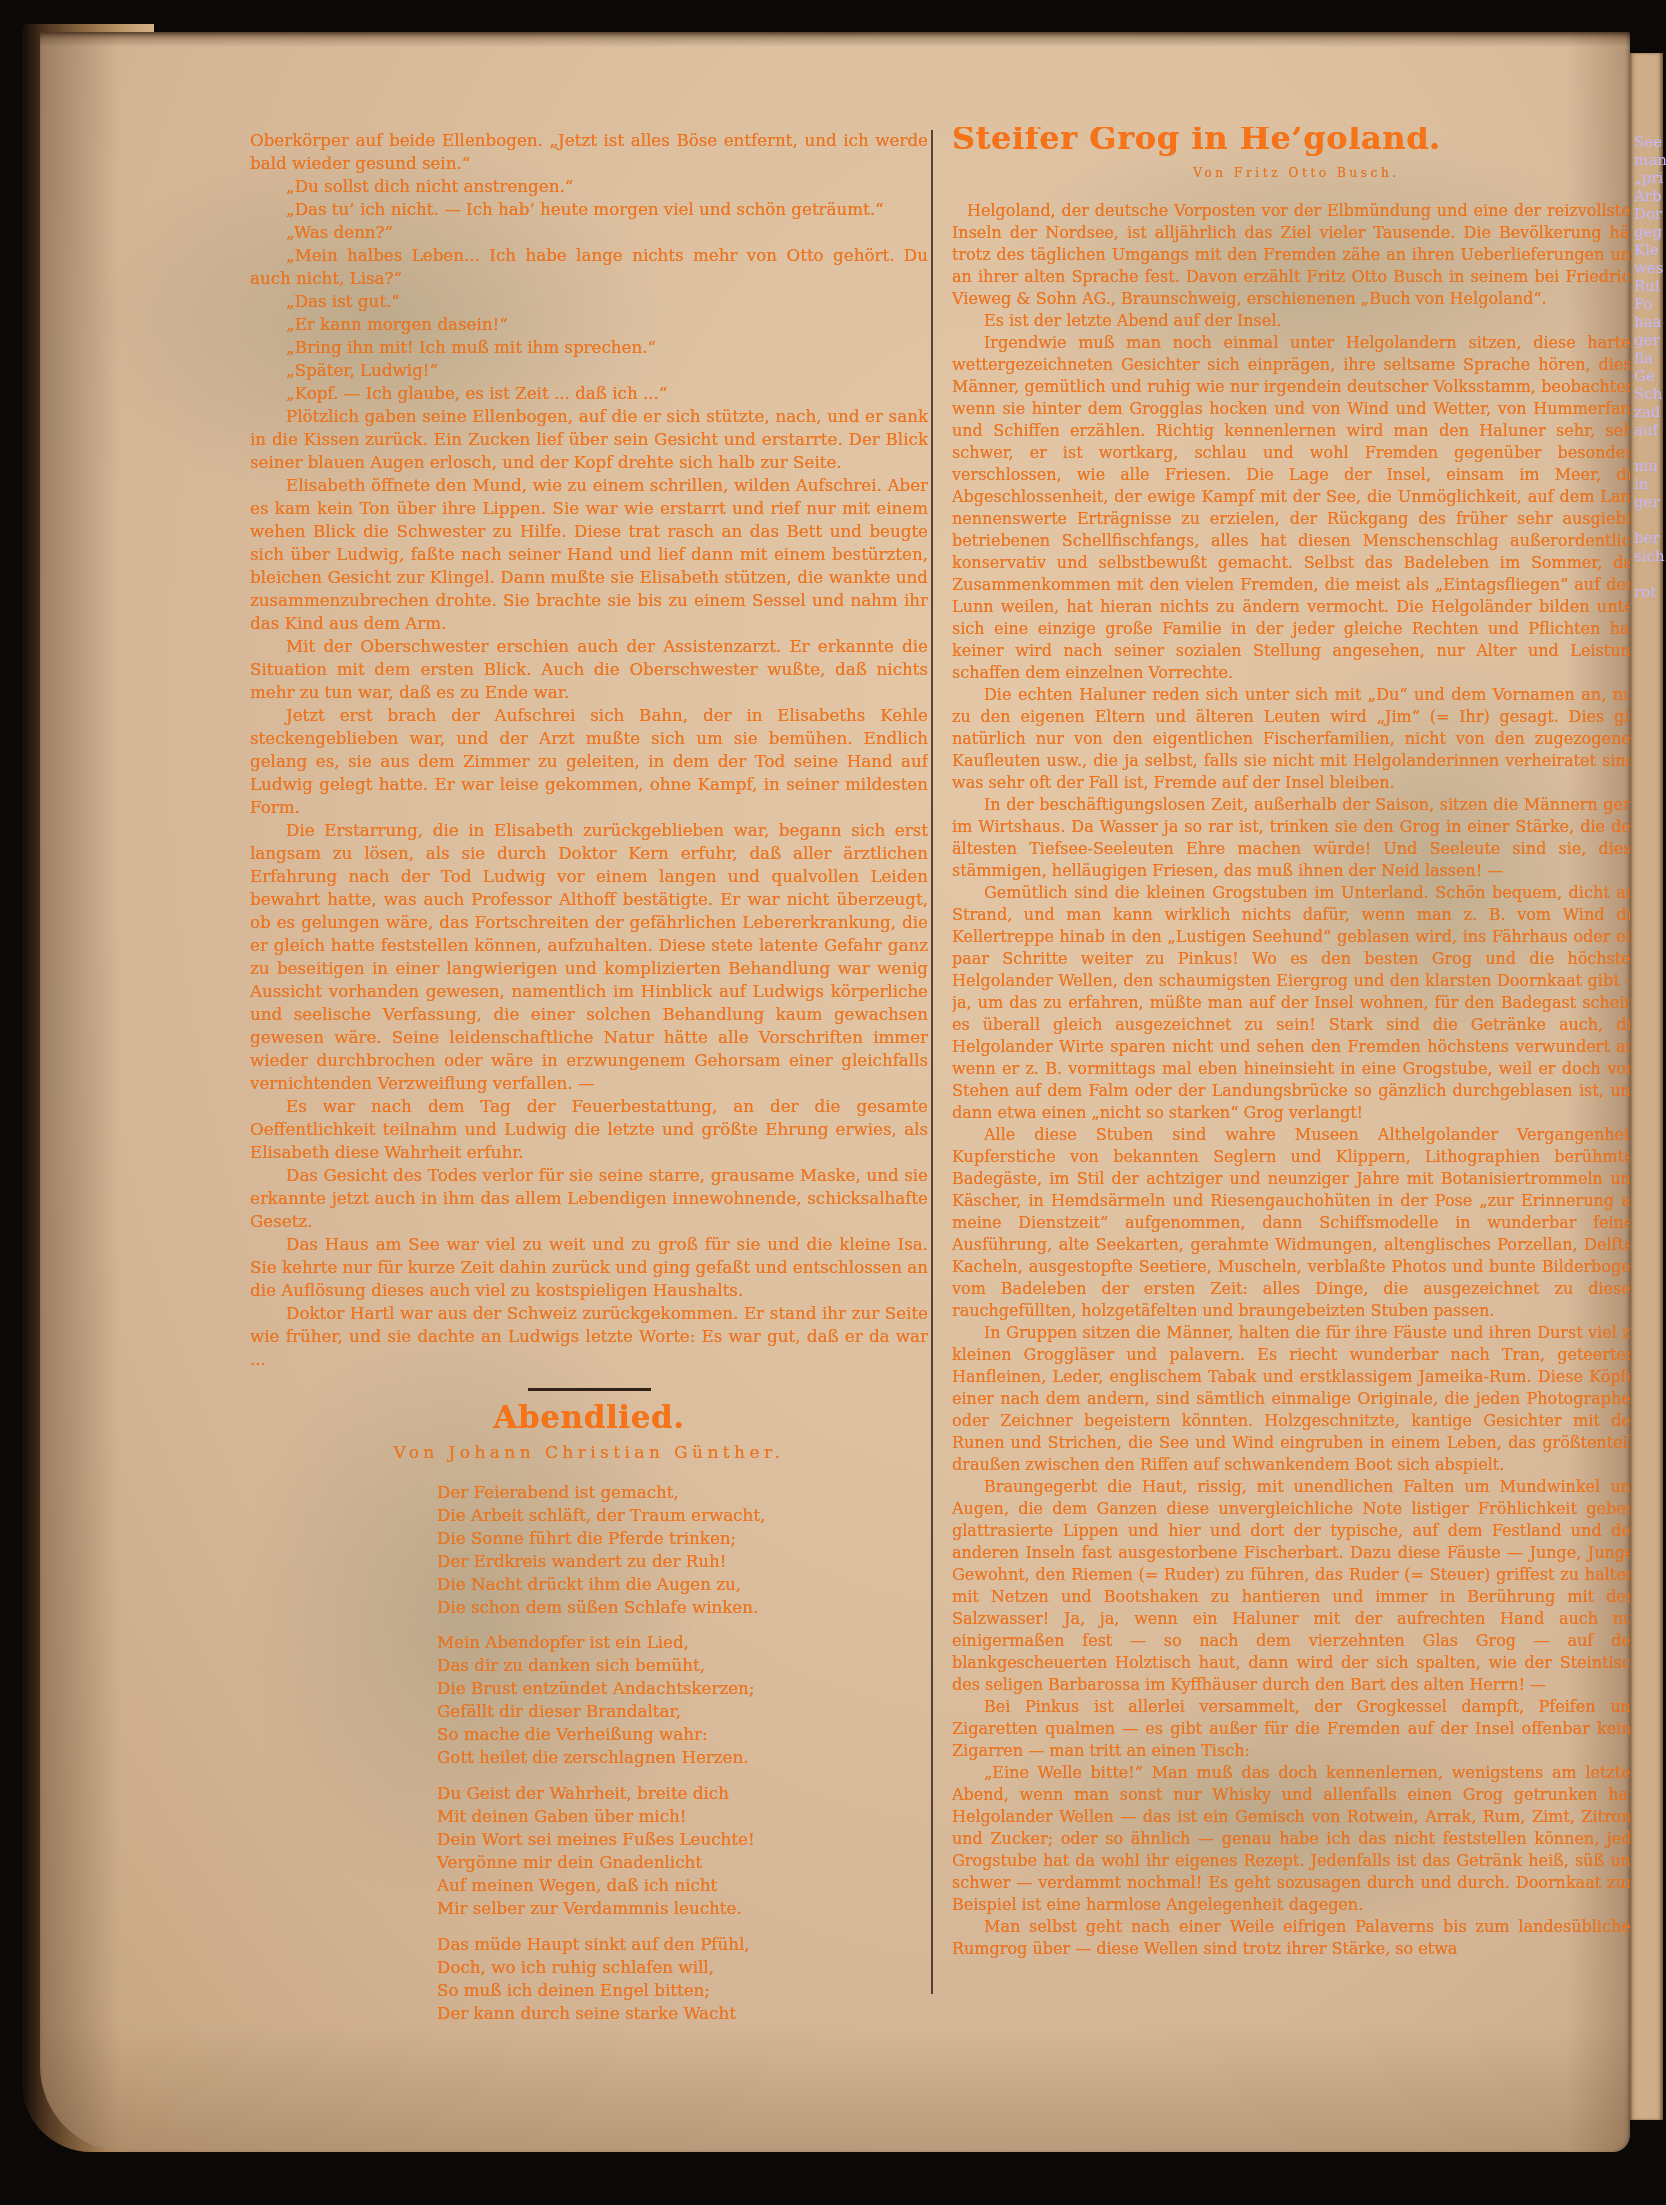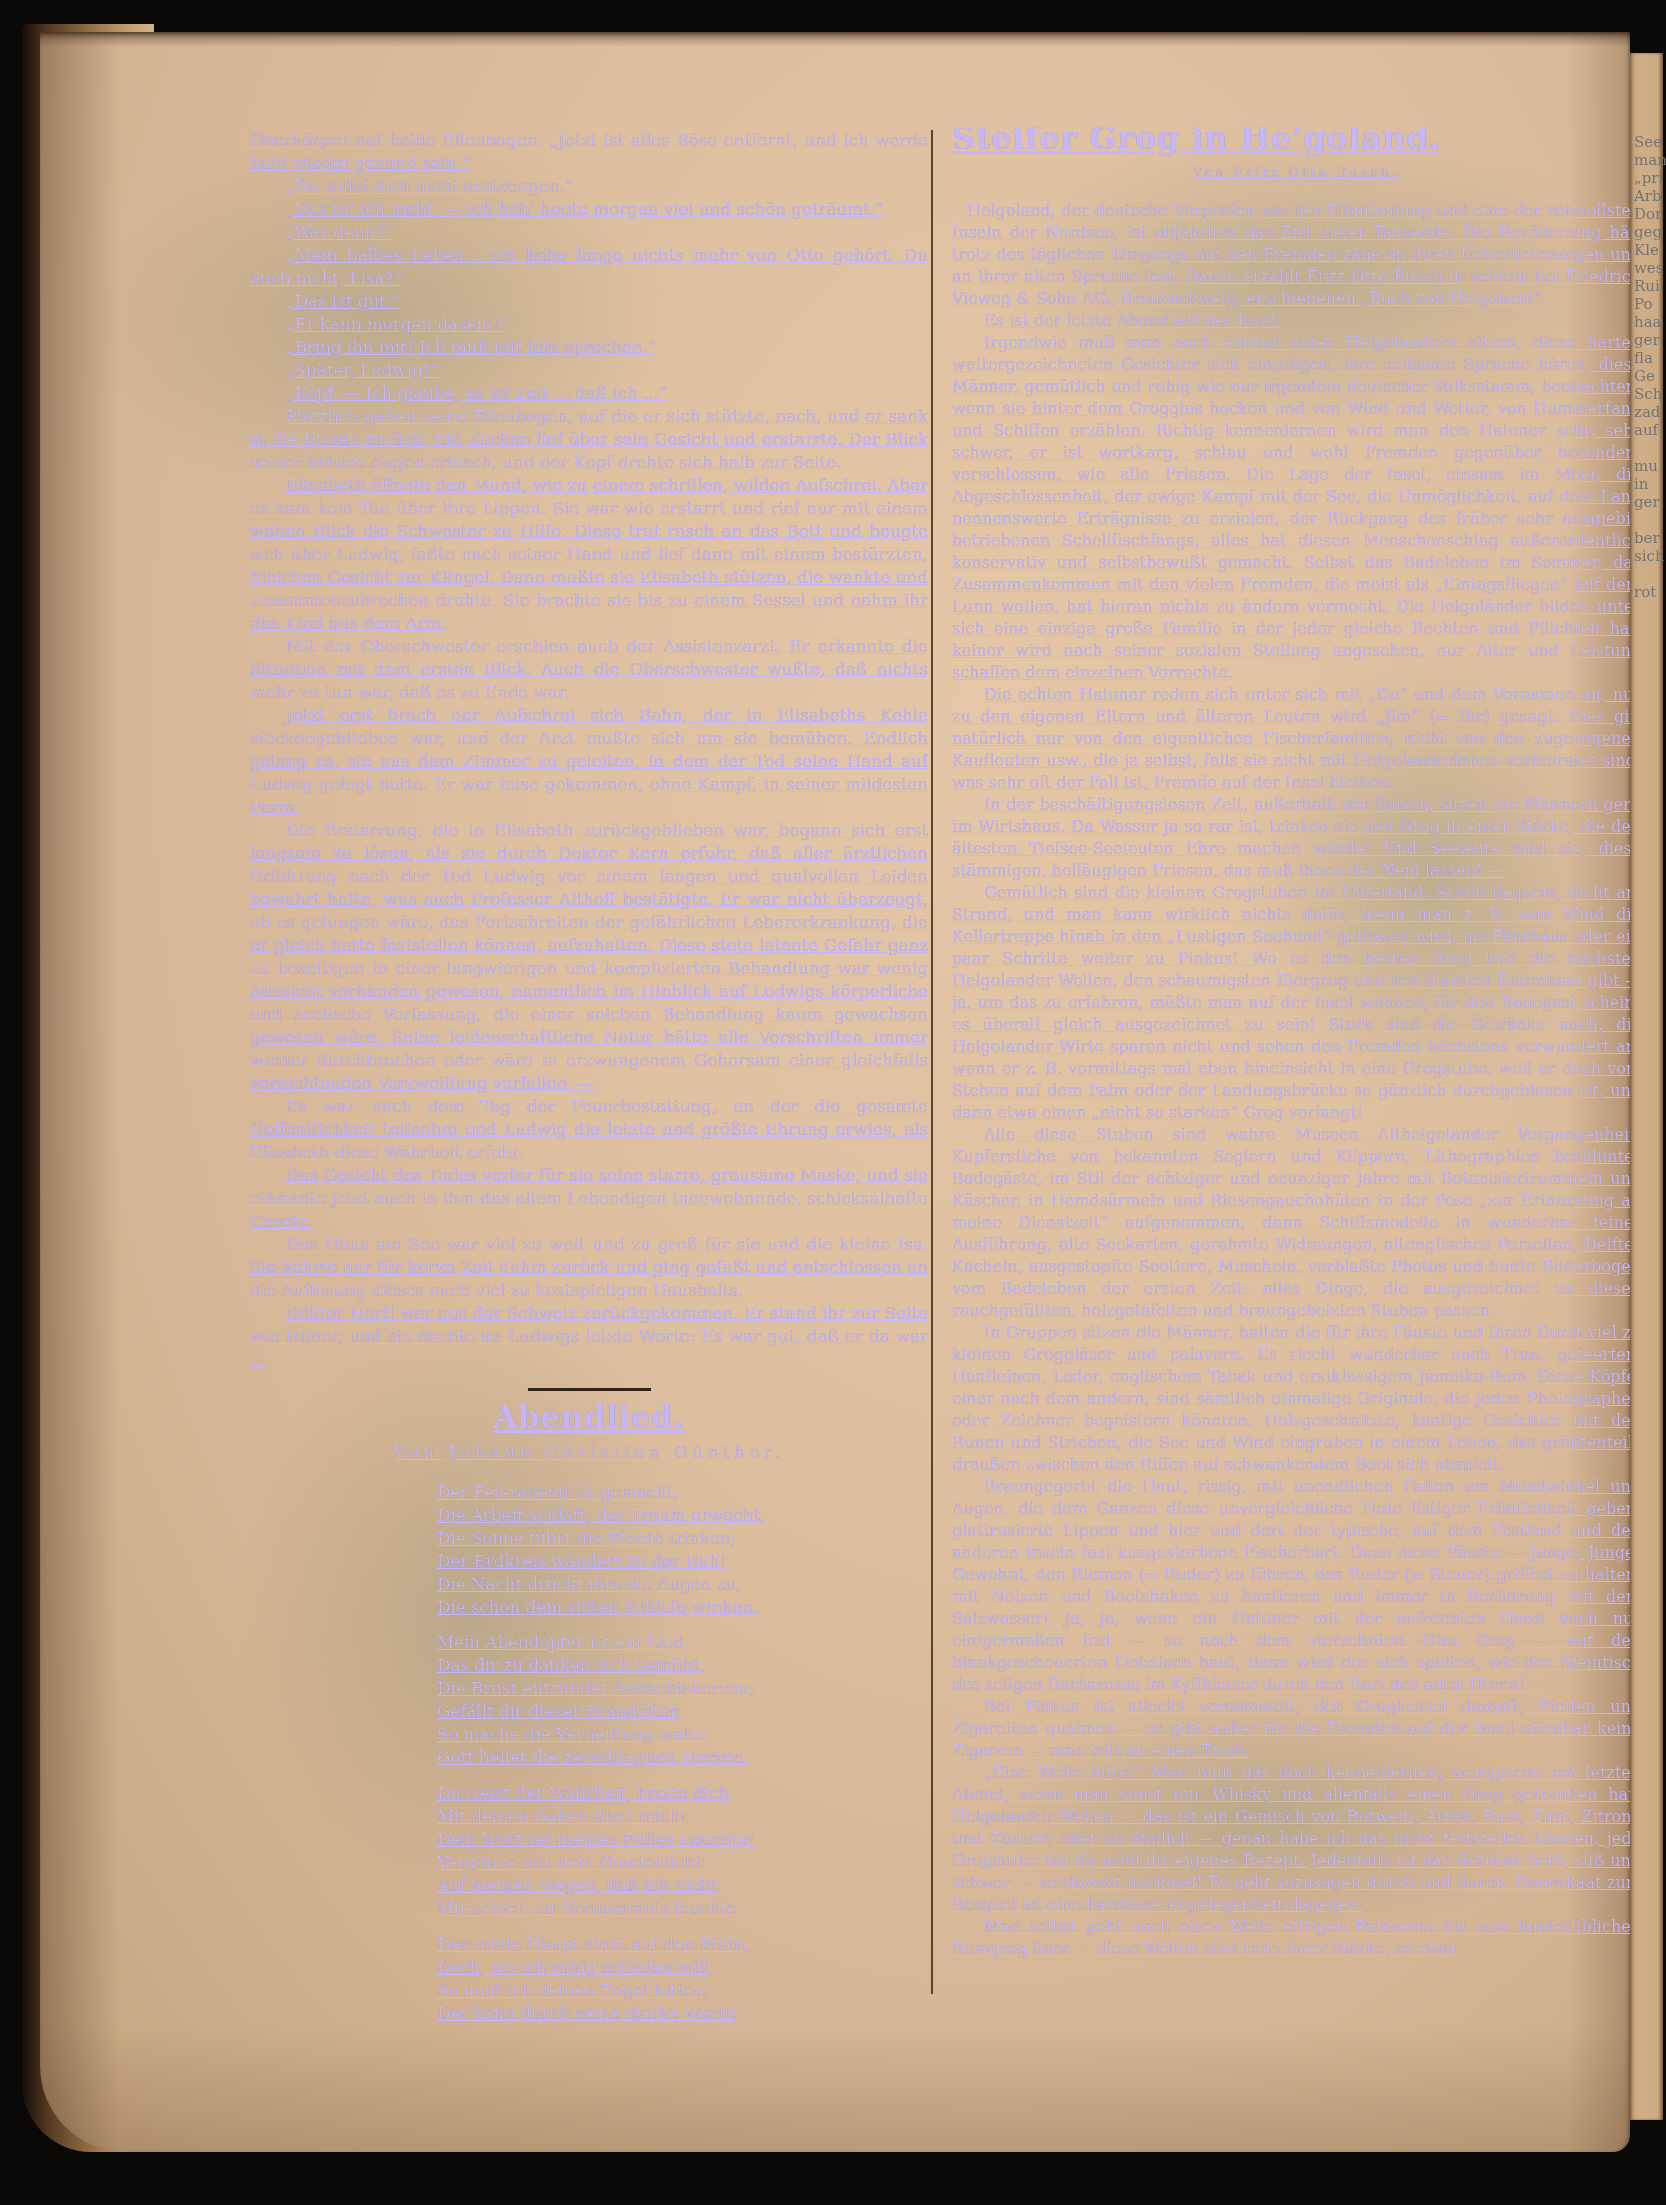--- a/index.html
+++ b/index.html
@@ -38,22 +38,22 @@
   .ghost{position:absolute;border-radius:50%;
     background:radial-gradient(closest-side,rgba(128,132,106,.32),rgba(128,132,106,0));
     filter:blur(9.2px);pointer-events:none;}
   .g1{left:98px;top:138px;width:563px;height:368px;}
   .g2{left:999px;top:132px;width:620px;height:299px;}
   .g3{left:247px;top:1309px;width:448px;height:603px;}
   .g4{left:1252px;top:660px;width:356px;height:436px;}
   .g5{left:988px;top:1694px;width:546px;height:247px;}
 
   
-  .col{color:#c4b5fd;text-align:justify;overflow:hidden;position:absolute;
-       text-shadow:0 0 0.6px rgba(43,31,20,.35);text-decoration:underline;}
+  .col{color:#f97316;text-align:justify;overflow:hidden;position:absolute;
+       text-shadow:0 0 0.6px rgba(43,31,20,.35);}
   .left-col{left:250px;top:129px;width:678px;height:1898px;font-size:16.7px;line-height:23px;}
   .left-col p{margin:0;text-indent:36px;}
   .left-col .story p:first-of-type{text-indent:0;}
   .column-divider{position:absolute;left:931px;top:130px;width:2.3px;height:1864px;
     background:#2e2115;opacity:.78;}
   .right-col{left:952px;top:127px;width:689px;height:1905px;font-size:16px;line-height:22px;}
   .right-col p{margin:0;}
 
   
   .section-rule{width:123px;height:3.4px;background:#302316;margin:17px auto 15px auto;}
@@ -67,21 +67,21 @@
 
   
   .article-title{font-size:32px;font-weight:bold;letter-spacing:0.6px;
     margin:0 0 12.6px 0;}
   .article-byline{text-align:center;font-size:12px;letter-spacing:.3em;margin:0 0 16px 0;}
   .article-intro{margin-left:36px;text-indent:15px;}
   .body-para{text-indent:32px;}
 
   
   .edge-frags{position:absolute;left:1634px;top:133px;width:33px;overflow:hidden;
-    font-size:15px;line-height:18px;color:#737373;white-space:nowrap;}
+    font-size:15px;line-height:18px;color:#c4b5fd;white-space:nowrap;}
   .frag-line{height:18px;}
 </style>
 </head>
 <body>
 
 <div class="book-spine"></div>
 <div class="page"></div>
 <div class="page-top-rim"></div>
 
 <div class="ghost g1"></div>

